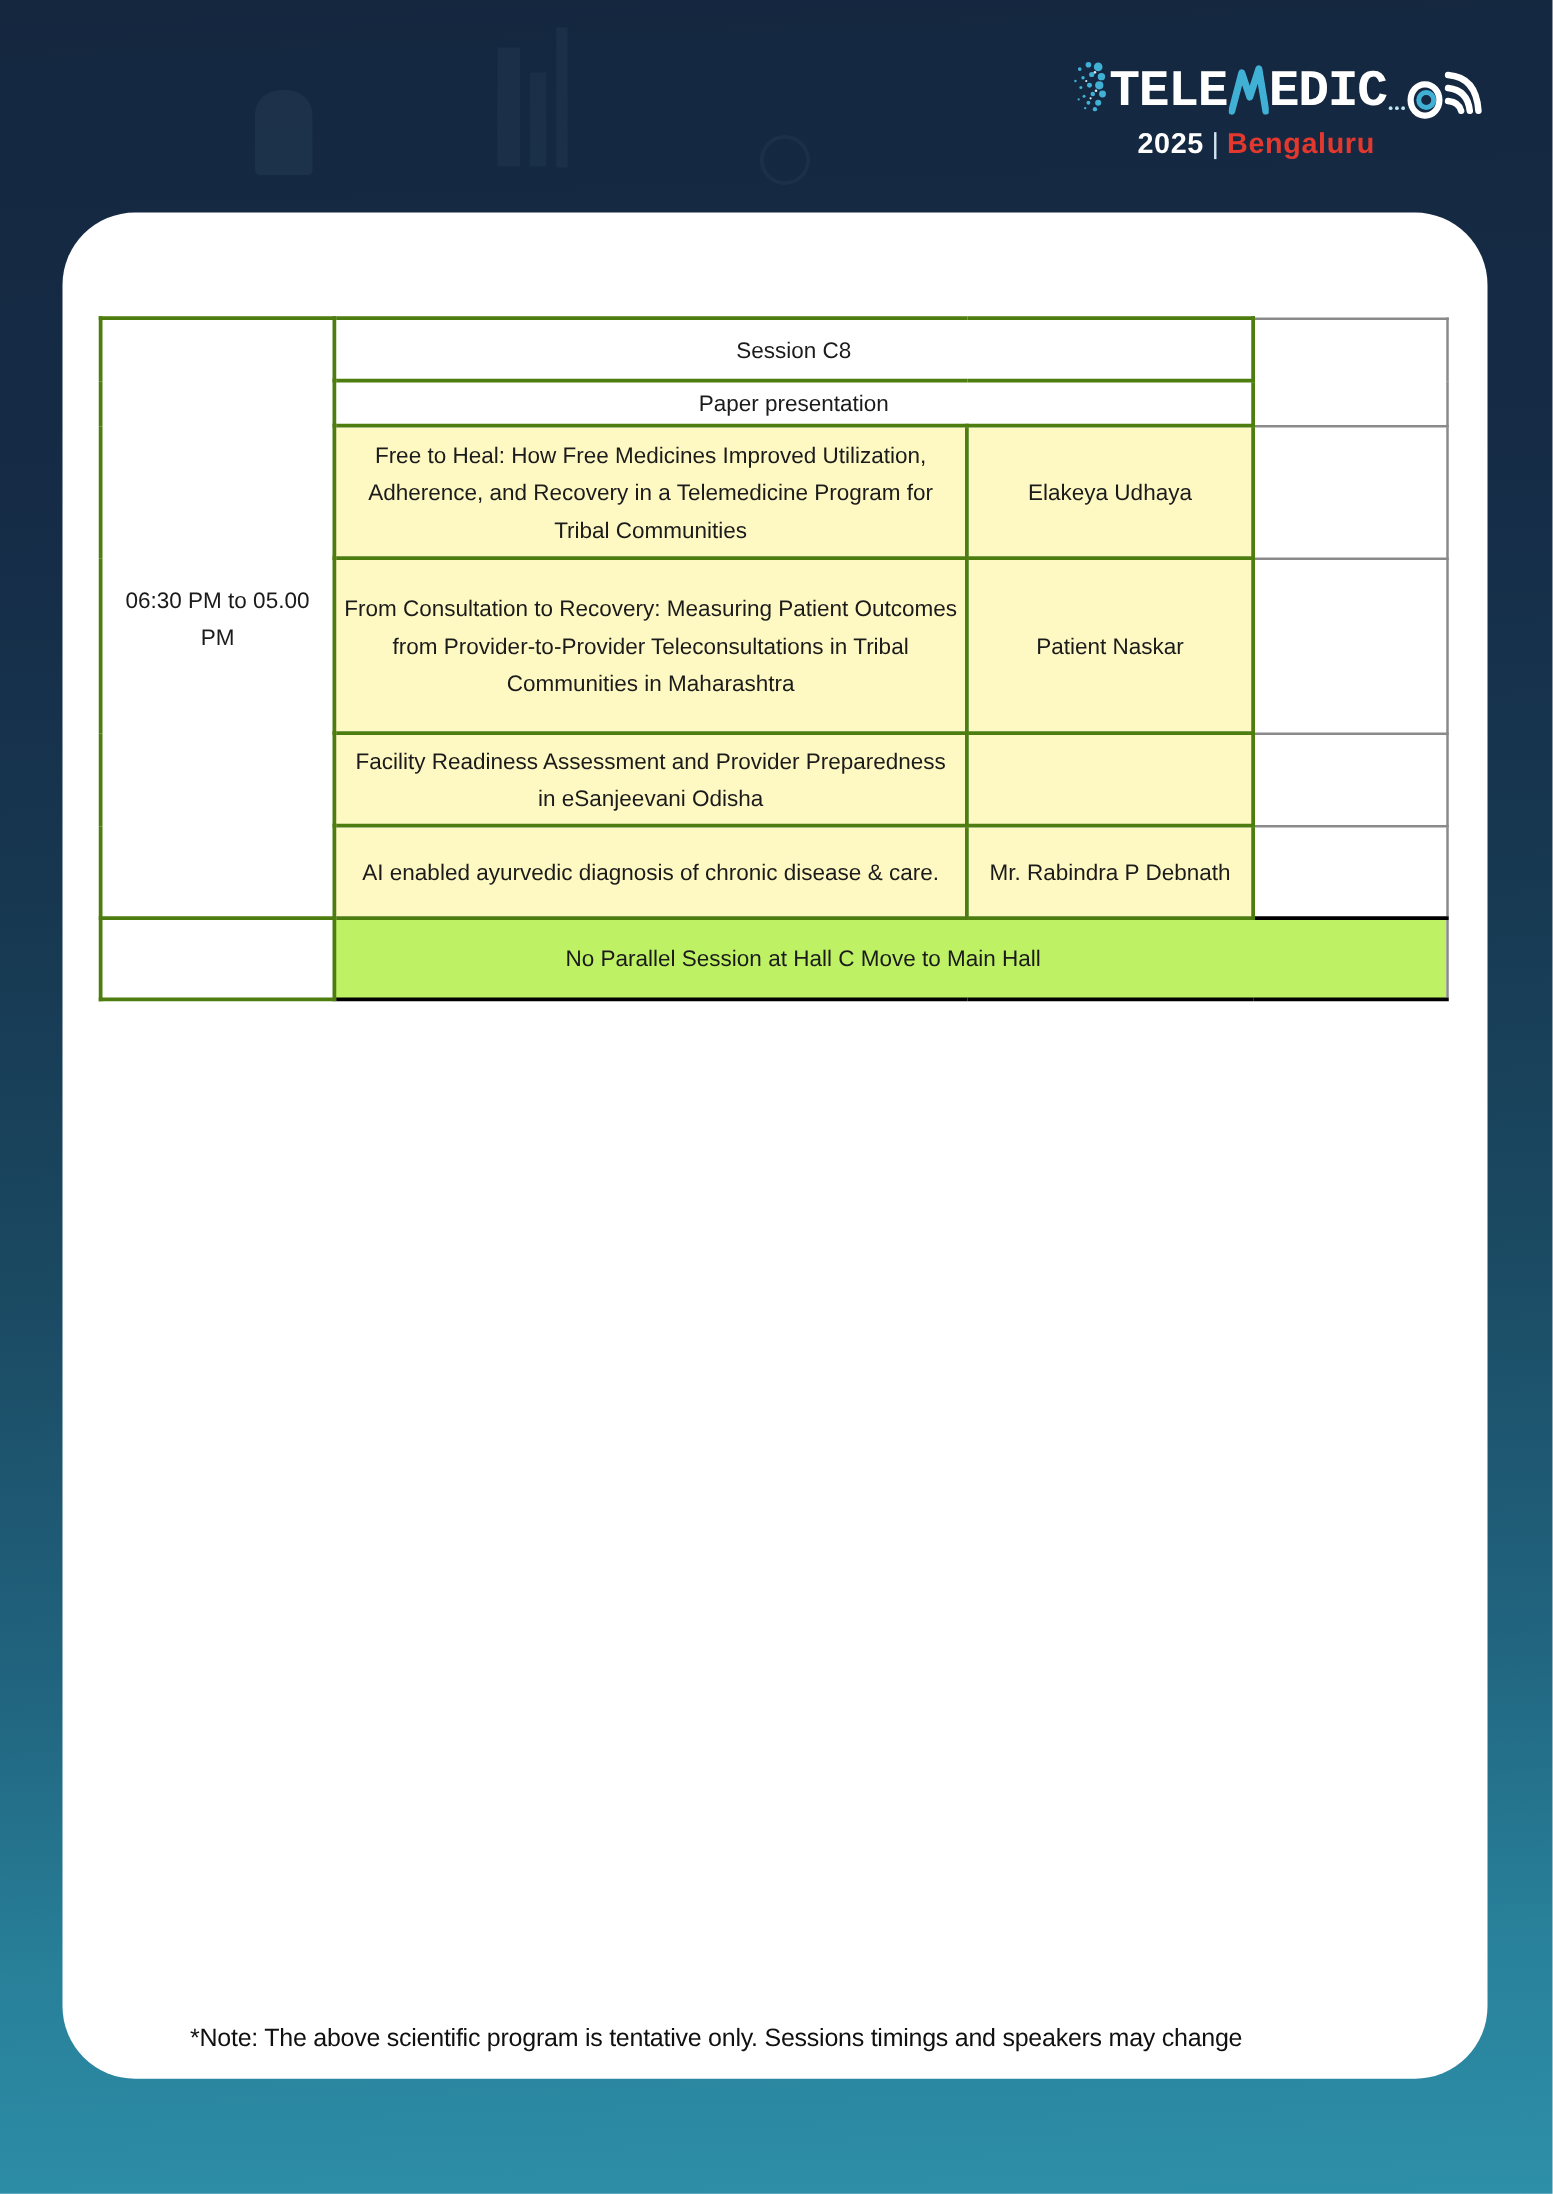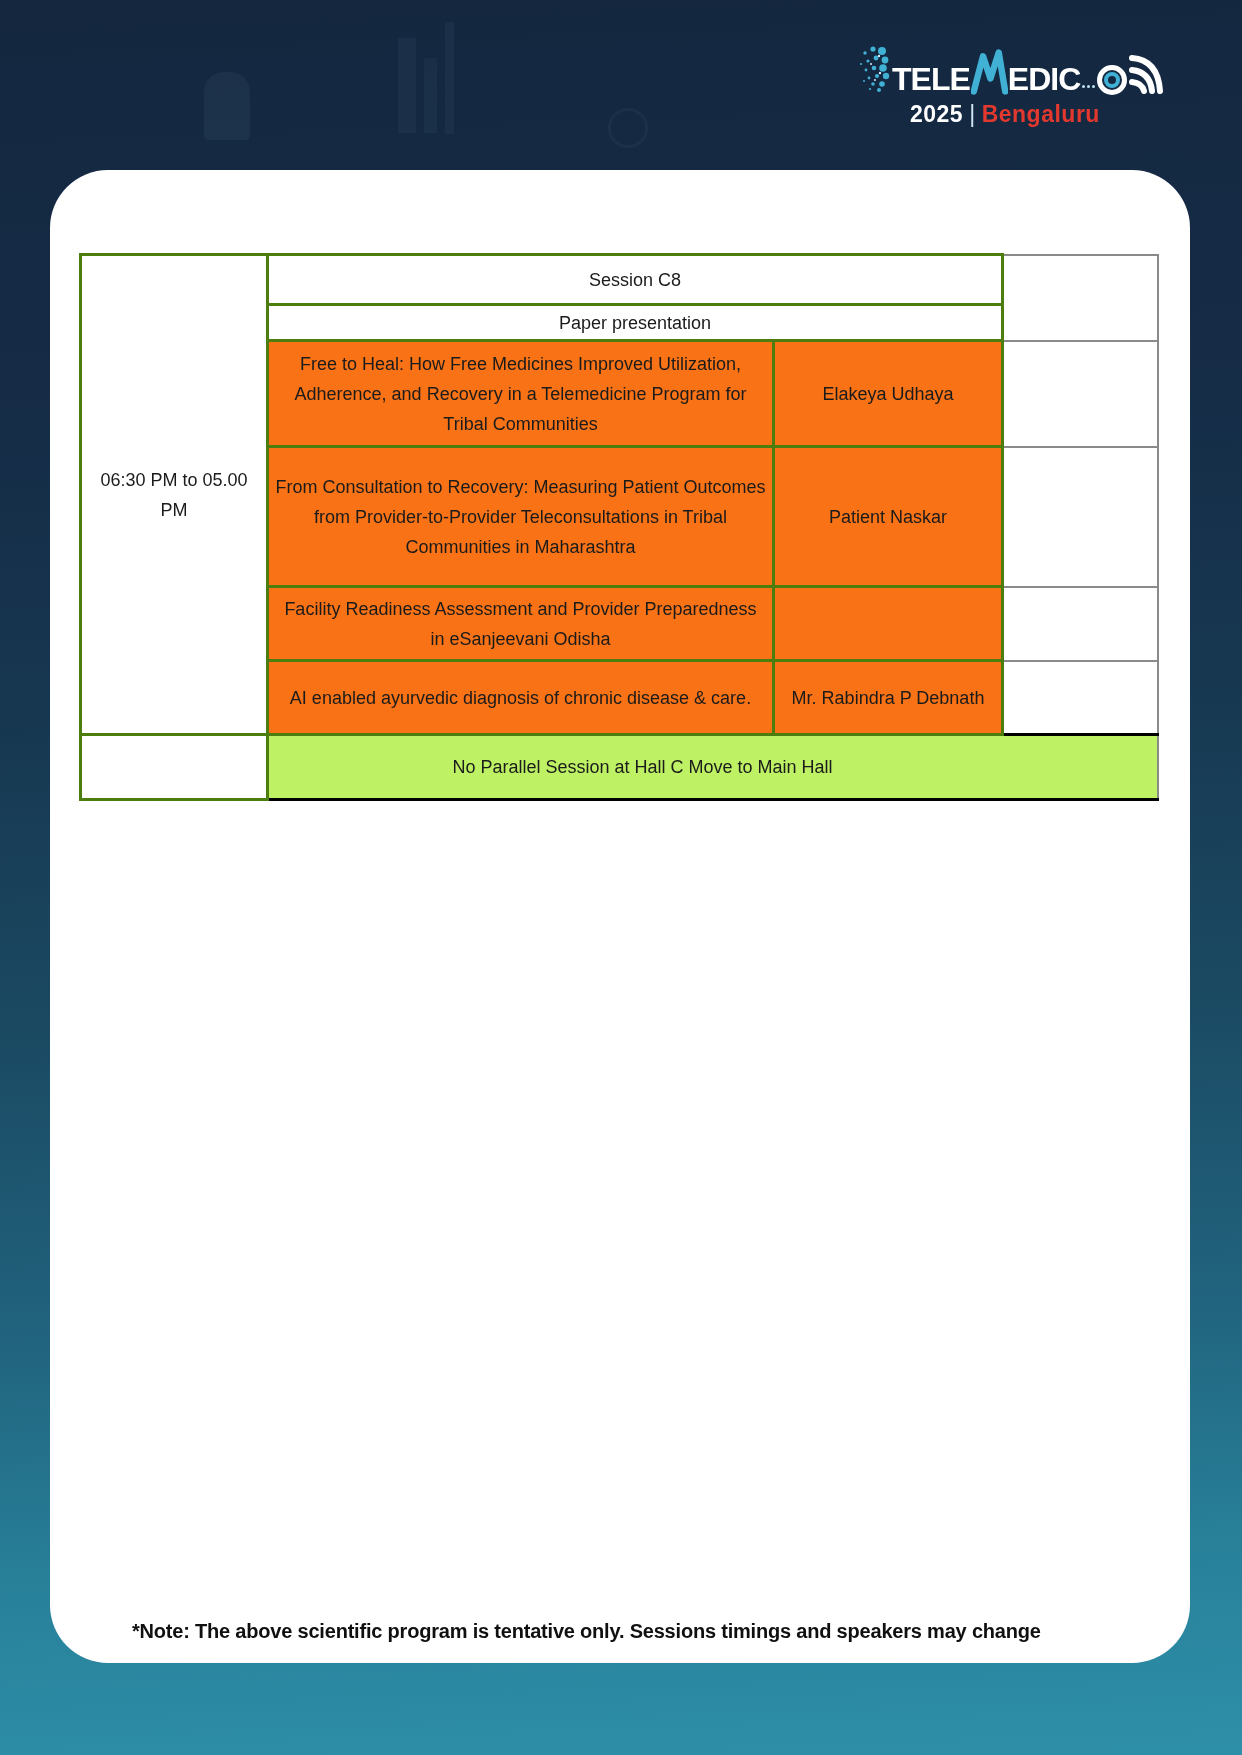--- a/index.html
+++ b/index.html
@@ -18,49 +18,49 @@
 
   .card{
     position:absolute;left:50px;top:170px;width:1140px;height:1493px;
     background:#ffffff;border-radius:58px;
   }
 
   
   .logo{position:absolute;left:856px;top:42px;width:330px;color:#fff;}
   .brandline{display:flex;align-items:flex-end;height:54px;}
   .dots-svg{width:34px;height:52px;margin-right:2px;}
-  .btxt{font-size:32px;font-weight:bold;line-height:1;letter-spacing:-1px;display:inline-block;padding-bottom:1px;}
+  .btxt{font-size:41px;font-weight:bold;line-height:1;letter-spacing:-1px;display:inline-block;padding-bottom:1px;font-family:Liberation Mono, monospace;}
   .mshape{width:37px;height:48px;margin:0 0 0 1px;}
   .minidots{display:inline-flex;gap:2px;margin:0 2px 8px 2px;}
   .minidots i{width:3px;height:3px;border-radius:50%;background:#bfe4f2;display:block;}
   .o-ring{box-sizing:border-box;width:30px;height:30px;border:5px solid #fff;border-radius:50%;display:inline-block;margin:0 1px 1px 0;position:relative;}
   .o-inner{box-sizing:border-box;position:absolute;left:2px;top:2px;width:16px;height:16px;border:4px solid #41b0d5;border-radius:50%;}
   .nshape{width:36px;height:44px;margin-bottom:1px;}
   .subline{margin:5px 0 0 54px;font-size:23px;font-weight:bold;letter-spacing:.5px;}
   .subline .sep{color:#cfe6f2;margin:0 6px;font-weight:normal;}
   .subline .city{color:#e2382e;}
 
   
   table.sched{position:absolute;left:79px;top:253px;border-collapse:collapse;table-layout:fixed;width:1077px;}
   table.sched td{
     font-size:18px;line-height:30px;color:#1b1b1b;text-align:center;vertical-align:middle;
     overflow:hidden;padding:0 6px;
   }
   td.bk{border:3px solid #4d7c0f;}
   td.gy{border:2px solid #8a8a8a;background:#fff;}
-  td.blue{background:#f97316;}
+  td.blue{background:#fef9c3;}
   td.white{background:#fff;}
   td.speaker{padding:0 24px;}
   td.r5cell{background:#bef264;border:3px solid #000;border-right:2px solid #8a8a8a;padding:0;}
   .r5inner{width:735px;text-align:center;}
 
   
   .note{
-    position:absolute;left:132px;top:1620px;width:940px;
-    font-size:20px;font-weight:bold;color:#101010;letter-spacing:-.2px;
+    position:absolute;left:152px;top:1620px;width:940px;
+    font-size:20px;font-weight:normal;color:#101010;letter-spacing:-.2px;
   }
 </style>
 </head>
 <body>
 
 <div class="fx fx-person"></div>
 <div class="fx fx-bar1"></div>
 <div class="fx fx-bar2"></div>
 <div class="fx fx-bar3"></div>
 <div class="fx fx-circ"></div>

